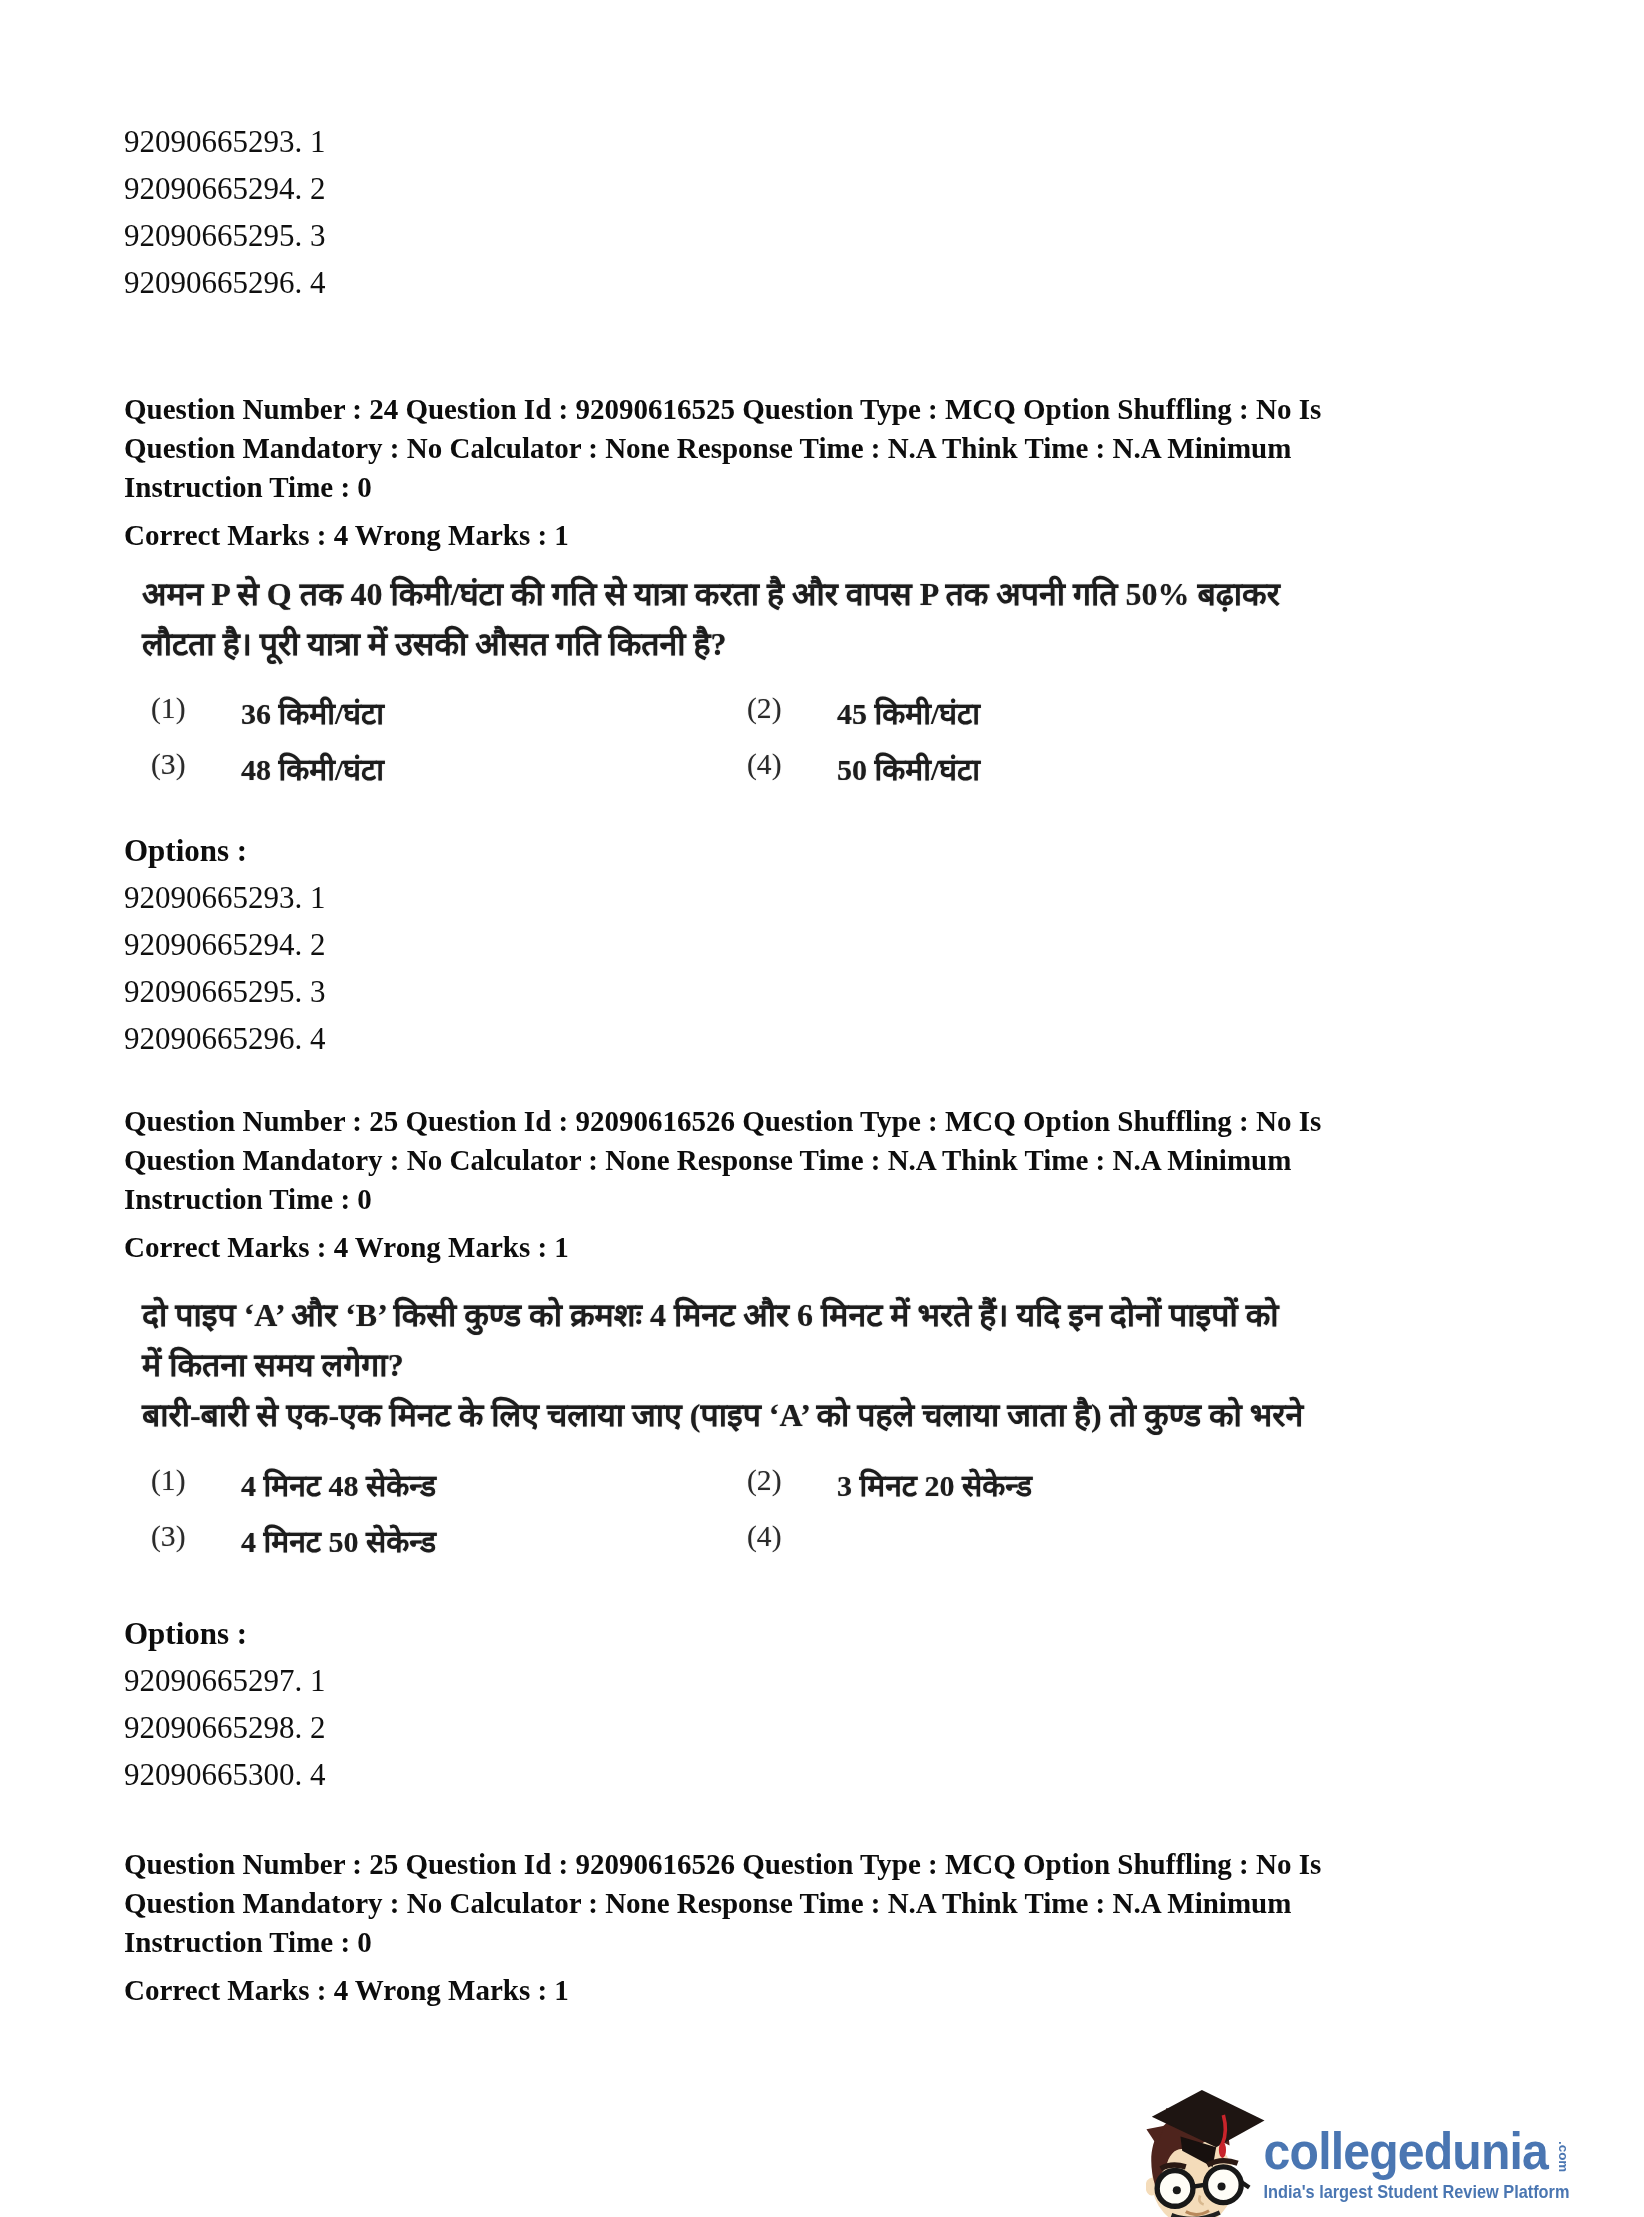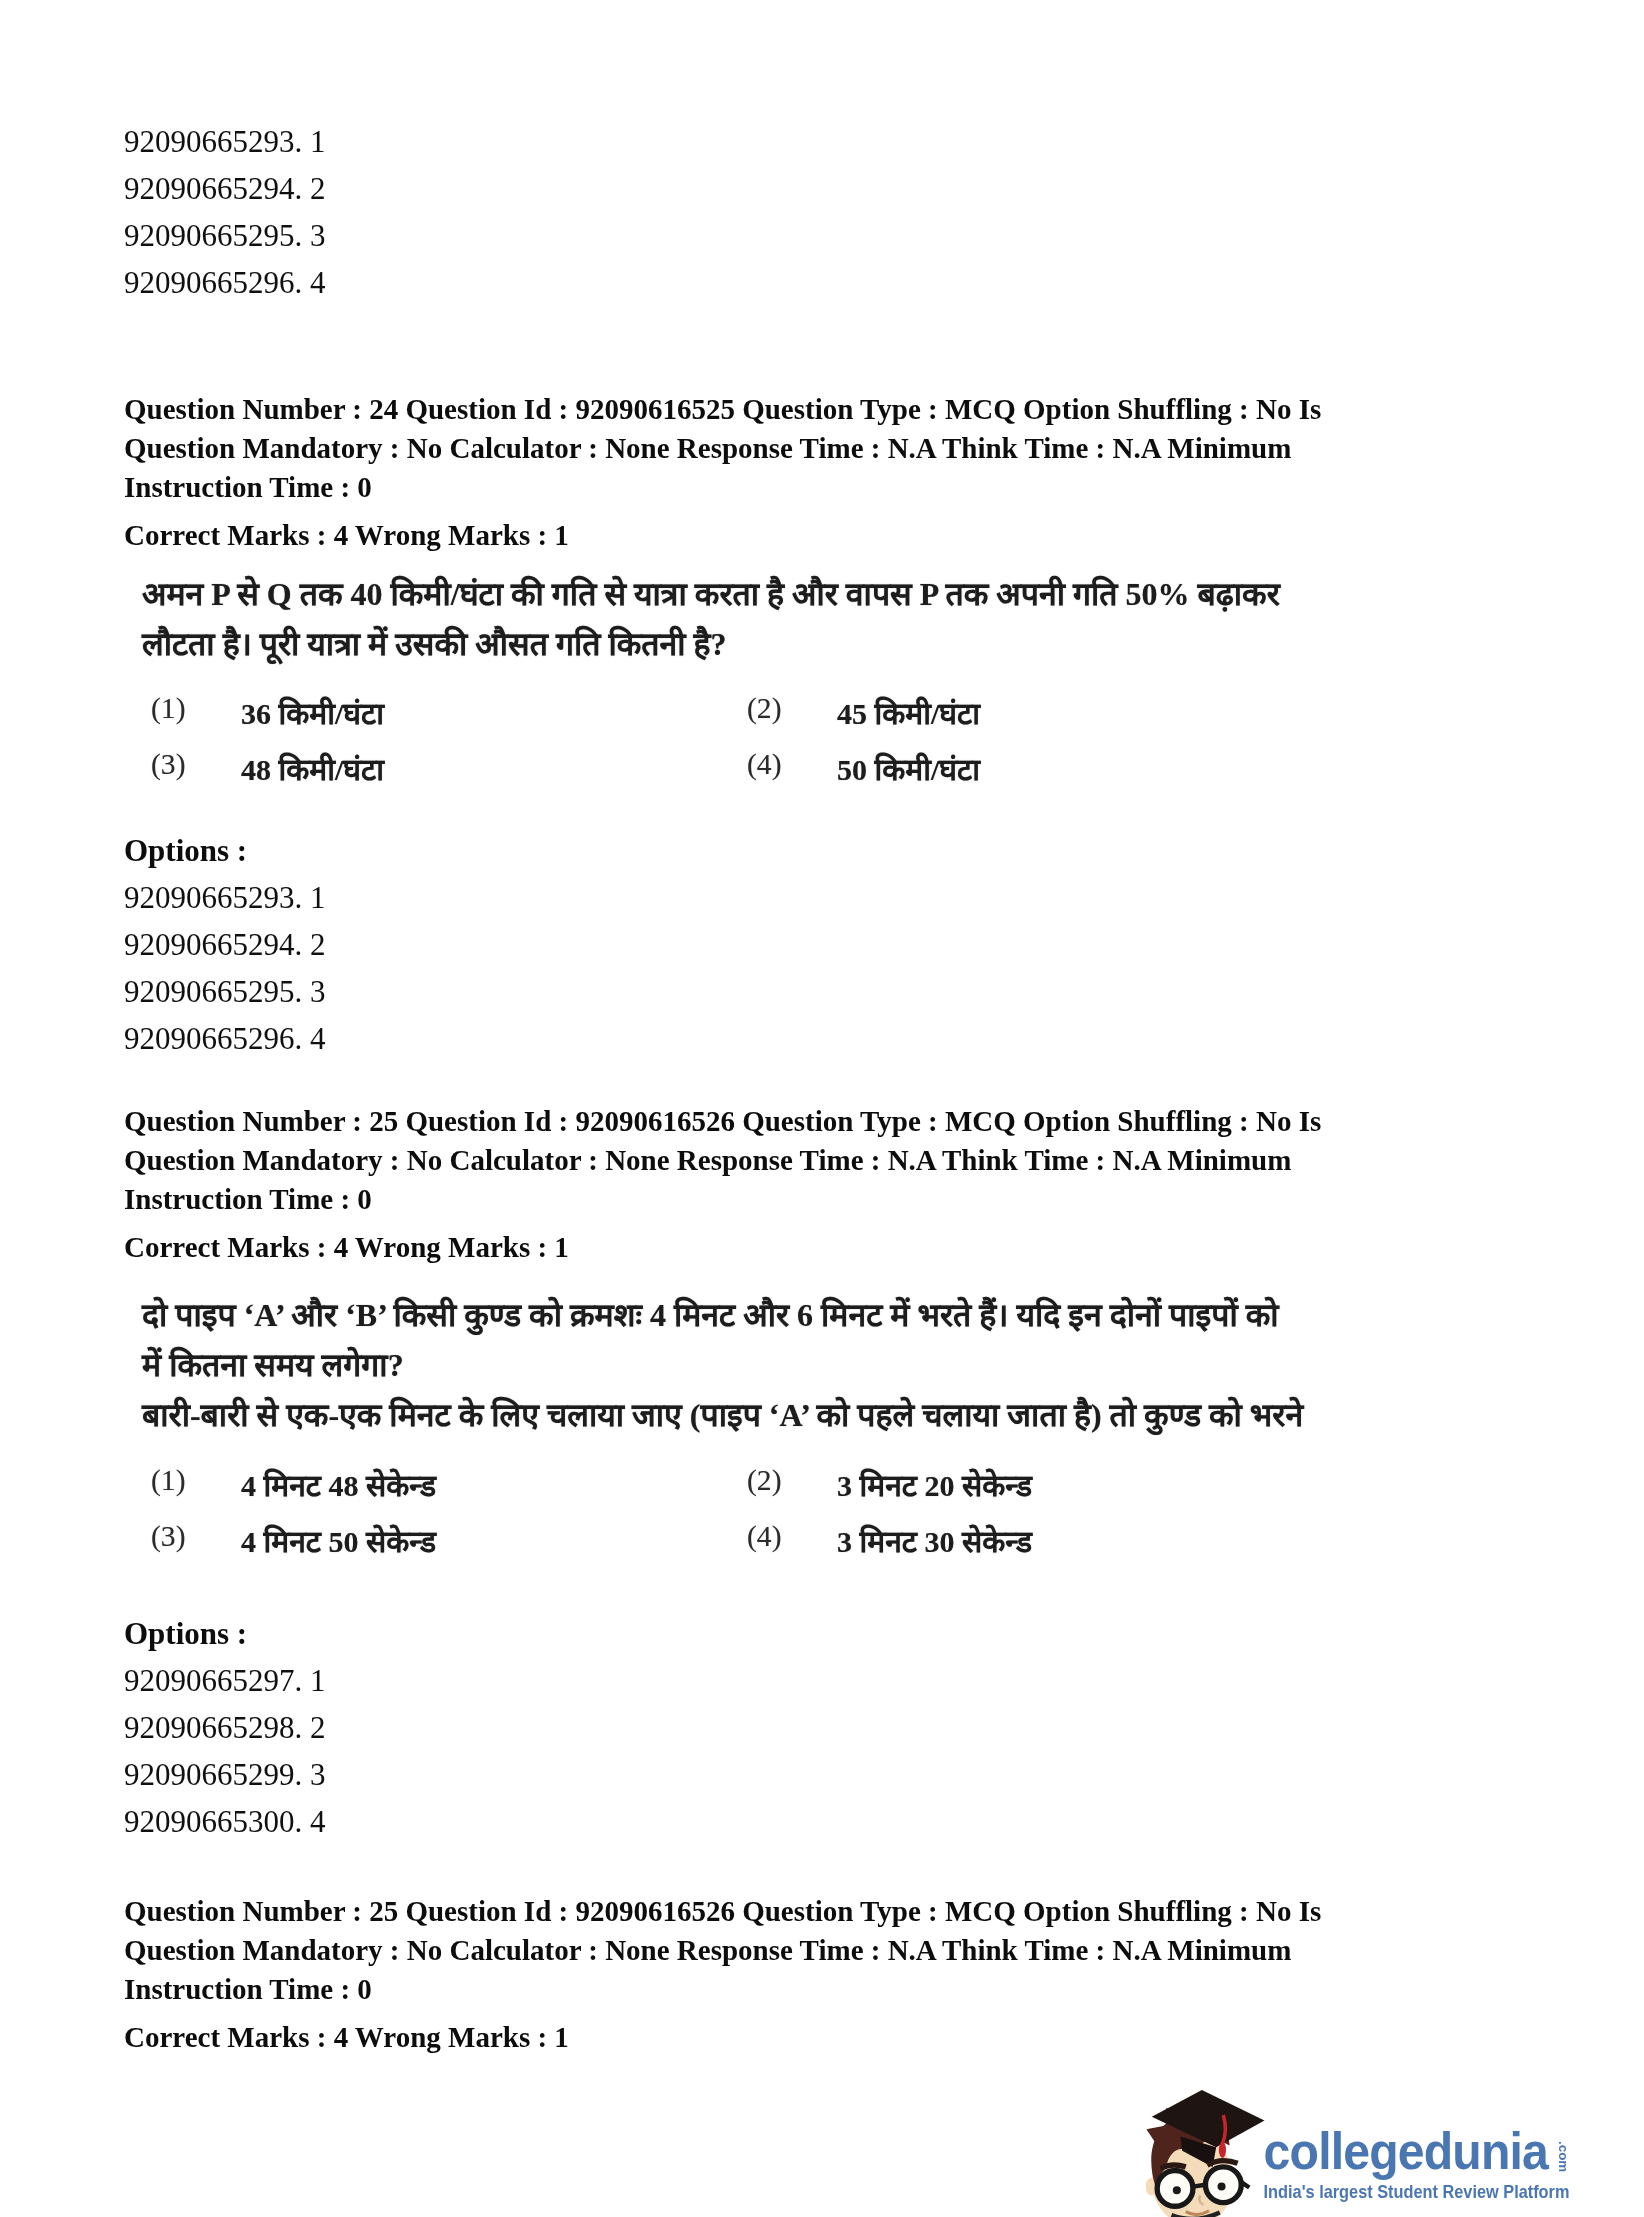--- a/index.html
+++ b/index.html
@@ -148,29 +148,27 @@
       <div class="choice-row">
         <div class="cnum">(1)</div>
         <div class="ctext">4 मिनट 48 सेकेन्ड</div>
         <div class="cnum">(2)</div>
         <div class="ctext">3 मिनट 20 सेकेन्ड</div>
       </div>
       <div class="choice-row">
         <div class="cnum">(3)</div>
         <div class="ctext">4 मिनट 50 सेकेन्ड</div>
         <div class="cnum">(4)</div>
-        <div class="ctext">3 मिनट 30 सेकेन्ड</div>
       </div>
     </div>
 
     <div class="options-label options-label-q25">Options :</div>
     <div class="id-list">
       <div>92090665297. 1</div>
       <div>92090665298. 2</div>
-      <div>92090665299. 3</div>
       <div>92090665300. 4</div>
     </div>
 
     <div class="qheader-block qheader-repeat">
       <div class="qheader-line">Question Number : 25 Question Id : 92090616526 Question Type : MCQ Option Shuffling : No Is</div>
       <div class="qheader-line">Question Mandatory : No Calculator : None Response Time : N.A Think Time : N.A Minimum</div>
       <div class="qheader-line">Instruction Time : 0</div>
       <div class="marks-line">Correct Marks : 4 Wrong Marks : 1</div>
     </div>
 

